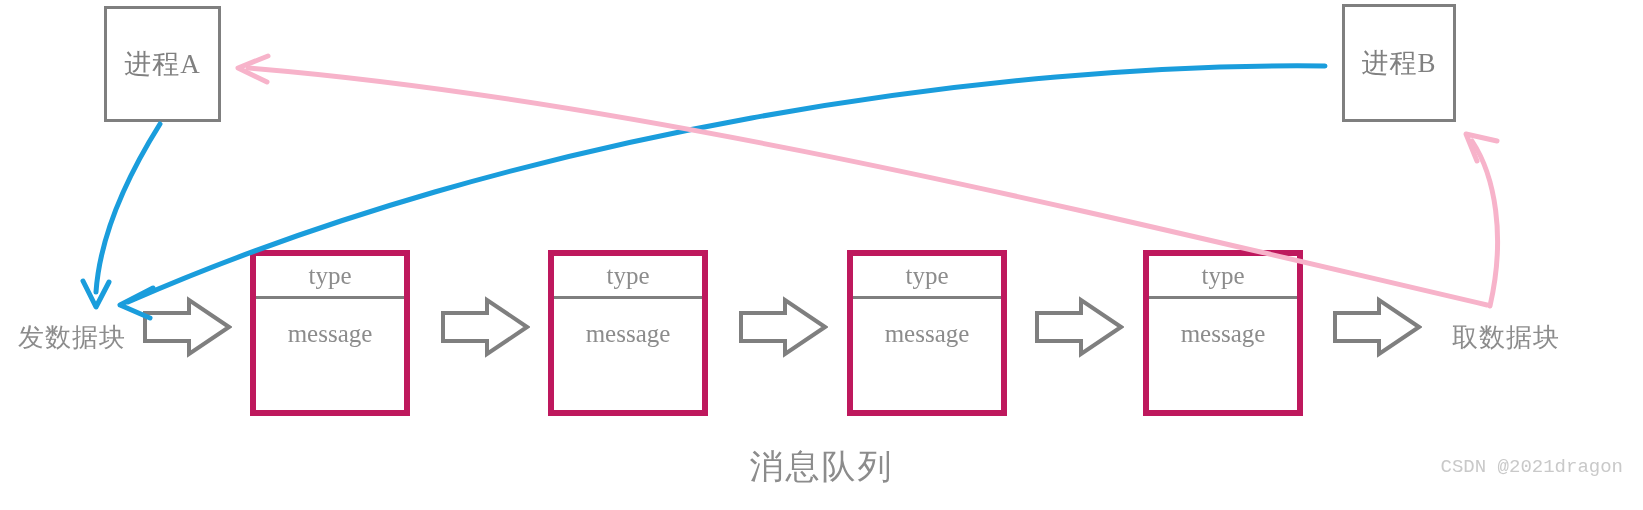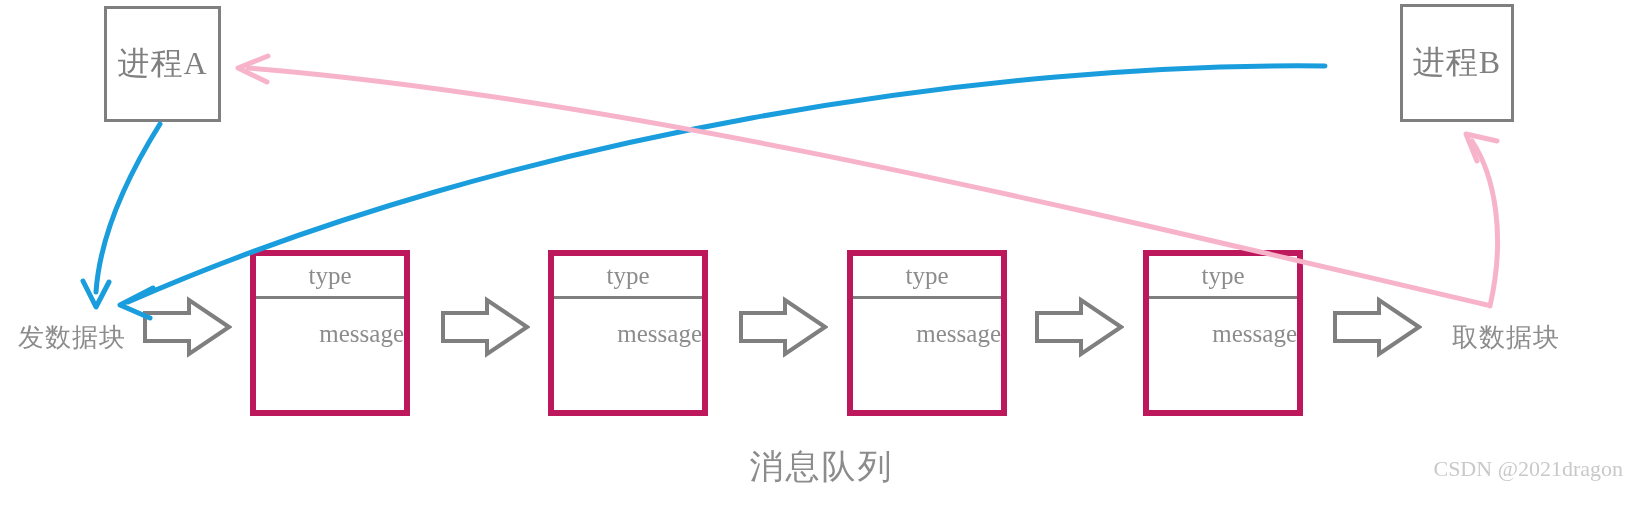--- a/index.html
+++ b/index.html
@@ -21,27 +21,27 @@
     position: absolute;
     border: 3px solid #7f7f7f;
     background: transparent;
     display: flex;
     align-items: center;
     justify-content: center;
     box-sizing: border-box;
   }
   .proc-label {
     font-family: "Liberation Serif", "DejaVu Serif", serif;
-    font-size: 32px;
+    font-size: 27px;
     color: #808080;
     letter-spacing: 1px;
     white-space: nowrap;
   }
   #proc-a { left: 104px; top: 6px; width: 117px; height: 116px; }
-  #proc-b { left: 1400px; top: 4px; width: 114px; height: 118px; }
+  #proc-b { left: 1342px; top: 4px; width: 114px; height: 118px; }
 
   .msg-box {
     position: absolute;
     top: 250px;
     width: 160px;
     height: 166px;
     border: 6px solid #be185d;
     box-sizing: border-box;
     background: transparent;
   }
@@ -50,21 +50,21 @@
     border-bottom: 3px solid #7f7f7f;
     display: flex;
     align-items: center;
     justify-content: center;
     box-sizing: border-box;
   }
   .msg-body {
     height: 120px;
     display: flex;
     align-items: flex-start;
-    justify-content: flex-end;
+    justify-content: center;
     padding-top: 21px;
     box-sizing: border-box;
   }
   .msg-text {
     font-family: "Liberation Serif", "DejaVu Serif", serif;
     font-size: 25px;
     color: #8c8c8c;
     white-space: nowrap;
   }
   .msg-text.type-text { font-size: 25px; }
@@ -89,22 +89,22 @@
     font-family: "Liberation Serif", "DejaVu Serif", serif;
     font-size: 34px;
     color: #8c8c8c;
     letter-spacing: 2px;
   }
 
   #watermark {
     position: absolute;
     right: 20px;
     top: 456px;
-    font-family: Liberation Serif, serif;
-    font-size: 22px;
+    font-family: Liberation Mono, monospace;
+    font-size: 19px;
     color: #c9c9c9;
     white-space: nowrap;
   }
 
   .block-arrow {
     position: absolute;
     top: 296px;
     width: 90px;
     height: 62px;
   }

